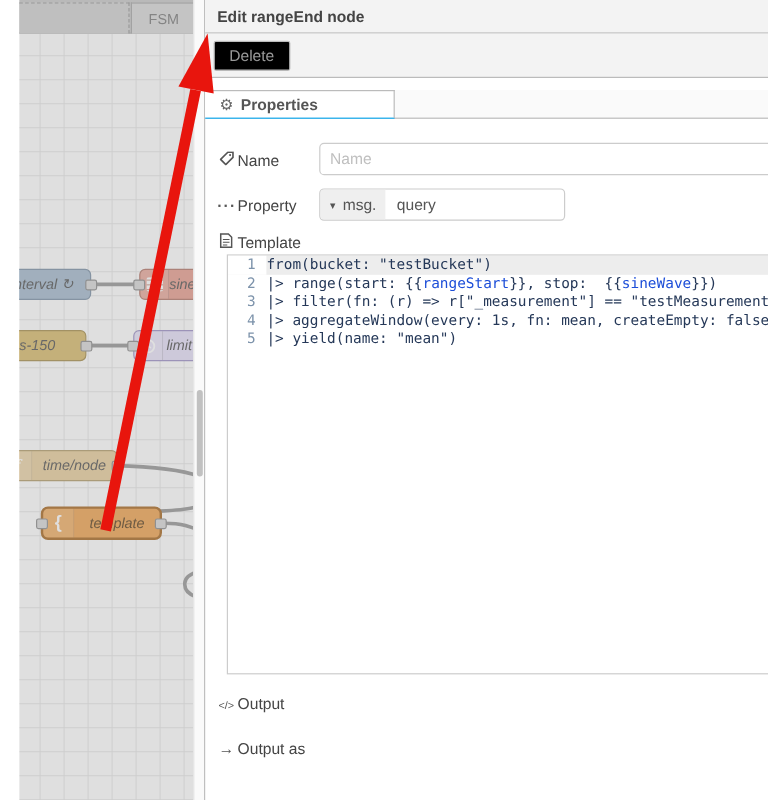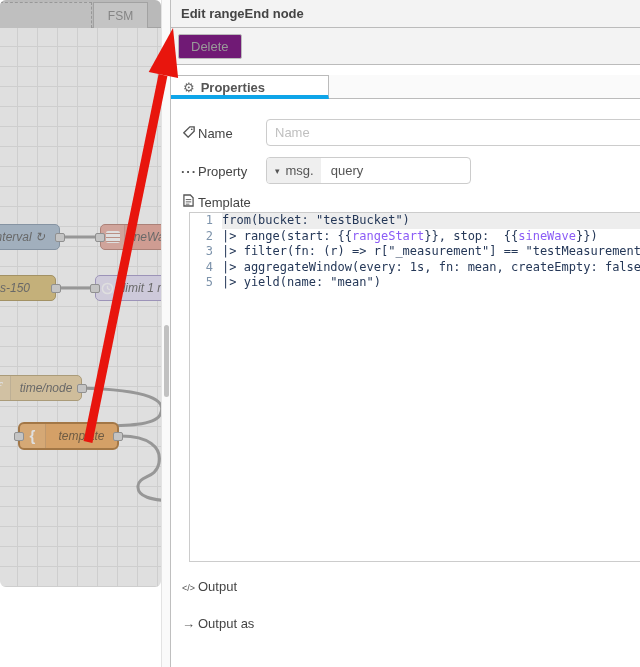--- a/index.html
+++ b/index.html
@@ -1,20 +1,20 @@
 <!DOCTYPE html>
 <html><head>
 <meta charset="utf-8">
 <style>
   * { margin:0; padding:0; box-sizing:border-box; }
   html,body { width:640px; height:667px; overflow:hidden; font-family:"Liberation Sans", sans-serif; background:#fff; }
   #stage { position:relative; width:640px; height:667px; overflow:hidden; }
 
   
-  #canvas { position:absolute; left:0; top:0; width:161px; height:587px; overflow:hidden; background:#fff;border-radius:6px; }
+  #canvas { position:absolute; left:16px; top:0; width:161px; height:667px; overflow:hidden; background:#fff; }
   #grid { position:absolute; left:0; top:28px; right:0; bottom:0;
     background-image:linear-gradient(#e7e7e7 1px, transparent 1px),linear-gradient(90deg,#e7e7e7 1px, transparent 1px);
     background-size:20px 20px; background-position:-3px -2px; }
   #tabbar { position:absolute; left:0; top:0; width:100%; height:28px; background:#c9c9c9; border-bottom:1px solid #aaa; }
   .ws-tab { position:absolute; top:2px; height:26px; font-size:12px; color:#7d7d7d; text-align:center; line-height:26px; }
   #tab-hidden { left:0; width:92px; background:#d2d2d2; border-top:1px dashed #9a9a9a; border-right:1px dashed #9a9a9a; }
   #tab-fsm { left:93px; width:55px; background:#d9d9d9; border:1px solid #a8a8a8; border-bottom:none; }
 
   #wires { position:absolute; left:0; top:0; }
   .wire { fill:none; stroke:#999; stroke-width:3; stroke-linecap:round; }
@@ -42,24 +42,24 @@
 
   
   #vscroll { position:absolute; left:161px; top:0; width:9px; height:667px; background:#fafafa; border-left:1px solid #e3e3e3; }
   #vscroll-thumb { position:absolute; left:2px; top:325px; width:5px; height:72px; background:#c1c1c1; border-radius:3px; }
 
   
   #dialog { position:absolute; left:170px; top:0; width:470px; height:667px; background:#fff; border-left:1px solid #bfbfbf; }
   #tray-header { position:absolute; left:0; top:0; right:0; height:28px; background:#f3f3f3; border-bottom:1px solid #bbb;
     font-size:13px; font-weight:bold; color:#444; line-height:27px; padding-left:10px; }
   #tray-toolbar { position:absolute; left:0; top:28px; right:0; height:37px; background:#f3f3f3; border-bottom:1px solid #bbb; }
-  #delete-btn { position:absolute; left:7px; top:6px; height:25px; padding:0 12px; background:#701a75; border:1px solid #bbb; border-radius:2px; color:#999; font-size:13px; font-family:inherit; cursor:pointer; }
+  #delete-btn { position:absolute; left:7px; top:6px; height:25px; padding:0 12px; background:#000000; border:1px solid #bbb; border-radius:2px; color:#999; font-size:13px; font-family:inherit; cursor:pointer; }
 
   #tabrow { position:absolute; left:0; top:75px; right:0; height:24px; border-bottom:1px solid #bbb; background:#fafafa; }
-  #tab-properties { position:absolute; left:0; top:0; width:158px; height:24px; background:#fff; border:1px solid #bbb; border-left:none; border-bottom:4px solid #0ea5e9; margin-bottom:-1px; font-size:13px; font-weight:bold; color:#555; line-height:23px; padding-left:12px; }
+  #tab-properties { position:absolute; left:0; top:0; width:158px; height:24px; background:#fff; border:1px solid #bbb; border-left:none; border-bottom:1px solid #0ea5e9; margin-bottom:-1px; font-size:13px; font-weight:bold; color:#555; line-height:23px; padding-left:12px; }
   .gear { font-weight:normal; color:#666; margin-right:6px; font-size:13px; }
 
   .form-label { position:absolute; left:10px; width:84px; font-size:13px; color:#444; white-space:nowrap; }
   .form-label .lic { display:inline-block; width:15px; color:#555; margin-right:2px; text-align:center; }
 
   #name-label { top:126px; }
   #name-input { position:absolute; left:95px; top:119px; width:400px; height:27px; border:1px solid #ccc; border-radius:4px; font-size:13px; color:#555; padding:0 8px; font-family:inherit; }
   #name-input::placeholder { color:#bfbfbf; }
 
   #property-label { top:164px; }
@@ -69,21 +69,21 @@
   #typed-value { padding-left:10px; }
 
   #template-label { top:194px; }
 
   #editor { position:absolute; left:18px; top:212px; width:470px; height:350px; border:1px solid #ccc; background:#fff;
     font-family:"DejaVu Sans Mono","Liberation Mono",monospace; font-size:12px; line-height:15.5px; overflow:hidden; cursor:text; }
   .code-line { position:relative; display:flex; white-space:pre; }
   .code-line.active { background:#ededed; }
   .gutter { flex:0 0 32px; text-align:right; padding-right:9px; color:#7d93ab; background:#fff; }
   .code-text { color:#253858; }
-  .tok-var { color:#8b5cf6; }
+  .tok-var { color:#1d4ed8; }
 
   .select-box { position:absolute; left:95px; width:160px; height:27px; border:1px solid #ccc; border-radius:4px; font-size:13px; color:#555; line-height:25px; padding-left:8px; background:#fff; cursor:pointer; }
   .select-box .chev { position:absolute; right:8px; top:7px; }
   #format-label { top:579px; } #format-select { top:572px; }
   #output-label { top:616px; } #output-select { top:609px; }
 
   
   #arrow-svg { position:absolute; left:0; top:0; width:640px; height:667px; pointer-events:none; z-index:50; }
 </style>
 </head>

